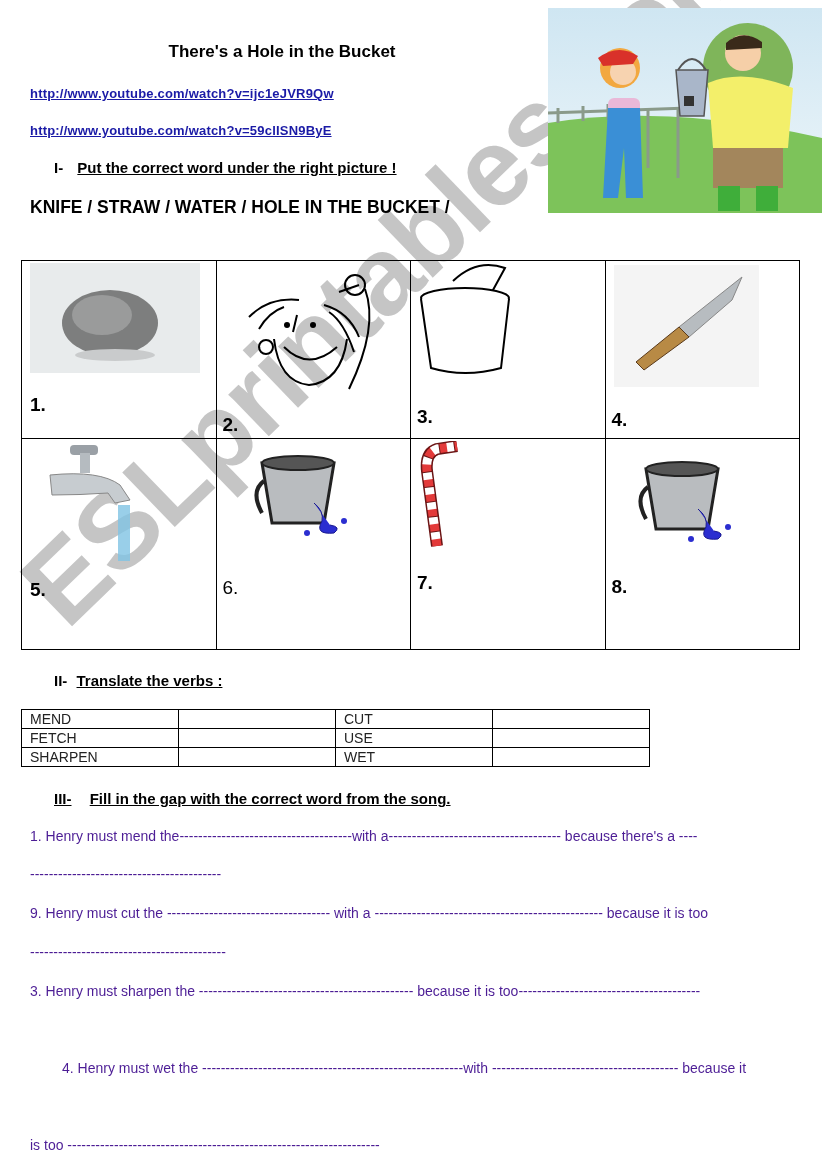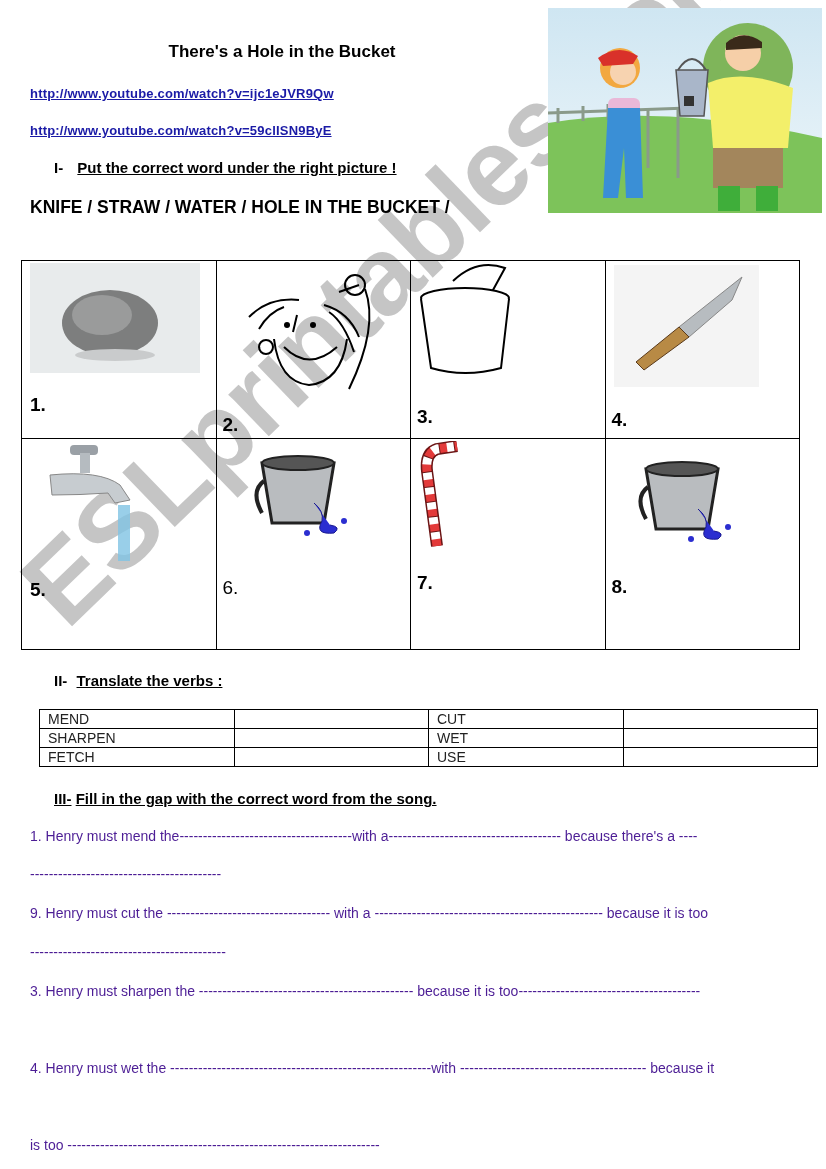--- a/index.html
+++ b/index.html
@@ -14,21 +14,21 @@
   .hero { left: 548px; top: 8px; width: 274px; height: 205px; overflow: hidden; }
 
   table.pics { position: absolute; left: 21px; top: 260px; width: 779px; border-collapse: collapse; table-layout: fixed; }
   table.pics td { border: 1px solid #000; vertical-align: top; position: relative; padding: 0; }
   table.pics tr.r1 td { height: 177px; }
   table.pics tr.r2 td { height: 210px; }
   .cellnum { position: absolute; font-size: 19px; font-weight: bold; }
   .cellnum.light { font-weight: normal; }
   .pic { position: absolute; }
 
-  table.verbs { position: absolute; left: 39px; top: 709px; width: 779px; border-collapse: collapse; table-layout: fixed; }
+  table.verbs { position: absolute; left: 21px; top: 709px; width: 629px; border-collapse: collapse; table-layout: fixed; }
   table.verbs td { border: 1px solid #000; height: 18px; padding: 0 0 0 8px; font-size: 14px; line-height: 18px; color: #222; }
 
   .gap { left: 30px; font-size: 14px; color: #4c1d95; white-space: nowrap; }
   .watermark { left: 40px; top: 540px; font-size: 110px; font-weight: bold; color: rgba(150,150,150,0.55); transform: rotate(-44deg); transform-origin: left center; white-space: nowrap; pointer-events: none; letter-spacing: -2px; }
 </style>
 </head>
 <body>
 
 <div class="abs watermark">ESLprintables.com</div>
 
@@ -184,38 +184,38 @@
 
 <table class="verbs">
   <tbody>
       <tr>
     <td>MEND</td>
     <td></td>
     <td>CUT</td>
     <td></td>
   </tr>
   <tr>
+    <td>FETCH</td>
+    <td></td>
+    <td>USE</td>
+    <td></td>
+  </tr>
+  <tr>
     <td>SHARPEN</td>
     <td></td>
     <td>WET</td>
-    <td></td>
-  </tr>
-  <tr>
-    <td>FETCH</td>
-    <td></td>
-    <td>USE</td>
     <td></td>
   </tr>
 </tbody>
   </table>
 
 <div class="abs sec-head" style="left:54px; top:790px;">
-  <span class="num" style="margin-right:0;text-decoration:underline;">III-</span>
+  <span class="num" style="margin-right:14px;text-decoration:underline;">III-</span>
   <span class="txt">Fill in the gap with the correct word from the song.</span>
 </div>
 
 <div class="abs gap" style="top:828px;">1. Henry must mend the-------------------------------------with a------------------------------------- because there's a ----</div>
 <div class="abs gap" style="top:866px;">-----------------------------------------</div>
 <div class="abs gap" style="top:905px;">9. Henry must cut the ----------------------------------- with a ------------------------------------------------- because it is too</div>
 <div class="abs gap" style="top:944px;">------------------------------------------</div>
 <div class="abs gap" style="top:983px;">3. Henry must sharpen the ---------------------------------------------- because it is too---------------------------------------</div>
-<div class="abs gap" style="top:1060px;">4. Henry must wet the --------------------------------------------------------with ---------------------------------------- because it</div>
+<div class="abs gap" style="top:1060px;margin-left:32px;">4. Henry must wet the --------------------------------------------------------with ---------------------------------------- because it</div>
 <div class="abs gap" style="top:1137px;">is too -------------------------------------------------------------------</div>
 
 </body></html>

